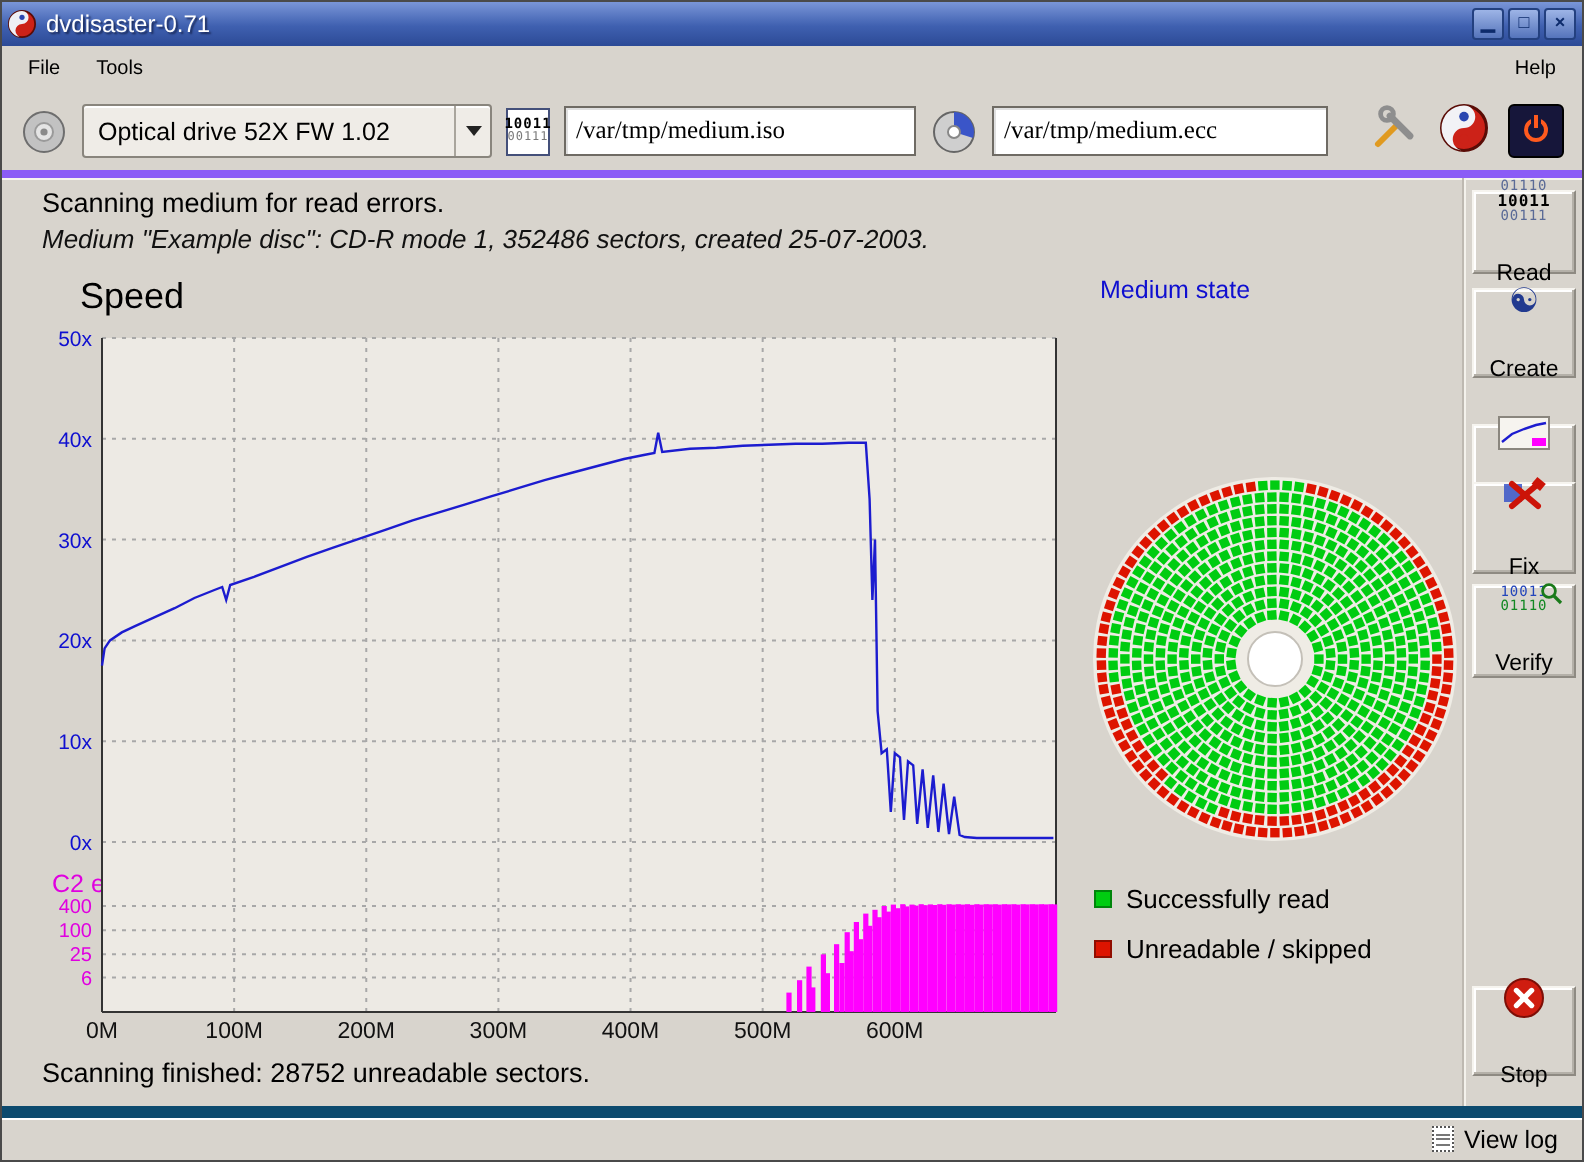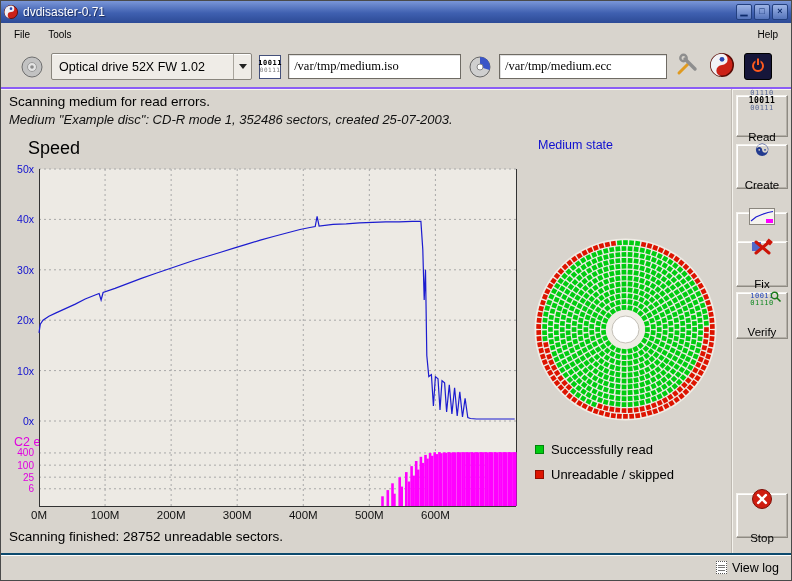--- a/index.html
+++ b/index.html
@@ -11,38 +11,38 @@
   .title-text{color:#fff;font-size:12px;font-weight:normal;text-shadow:1px 1px 1px #1a2a5a;flex:1}
   .win-btns{display:flex}
   .win-btn{width:16px;height:16px;margin-left:2px;background:linear-gradient(180deg,#9db4e6,#5574bb);border:1px solid #23407f;border-radius:2px;color:#0d2b6b;font-size:9px;line-height:13px;text-align:center;font-weight:bold;cursor:pointer}
 
   
   .menubar{position:absolute;top:22px;left:0;right:0;height:23px;display:flex;align-items:center;padding:0 4px}
   .menu-item{padding:3px 9px;font-size:10px;color:#000;cursor:pointer}
   .menu-help{margin-left:auto}
 
   
-  .toolbar{position:absolute;top:45px;left:0;right:0;height:43px;display:flex;align-items:center;padding:0 19px;gap:7px;border-bottom:2px solid #8b5cf6;box-shadow:0 1px 0 #f6f4ef}
+  .toolbar{position:absolute;top:45px;left:0;right:0;height:43px;display:flex;align-items:center;padding:0 9px;gap:7px;border-bottom:4px solid #8b5cf6;box-shadow:0 1px 0 #f6f4ef}
   .tb-icon{display:inline-flex;align-items:center;justify-content:center}
   .combo{width:205px;height:27px;background:#efece7;border:1px solid #89857d;border-radius:2px;display:flex;align-items:center;cursor:pointer;box-shadow:inset 0 1px 0 #fff}
   .combo-label{flex:1;padding:0 7px;font-size:12.5px;white-space:nowrap;overflow:hidden}
   .combo-arrow{width:18px;height:100%;border-left:1px solid #a9a59d;display:flex;align-items:center;justify-content:center}
   .tri{width:0;height:0;border-left:4px solid transparent;border-right:4px solid transparent;border-top:5px solid #222}
   .file-badge{width:22px;height:24px;background:#fff;border:1px solid #44507a;display:inline-flex;flex-direction:column;align-items:center;justify-content:center}
   .fb-line{display:block;font:6px/6.5px "DejaVu Sans Mono",monospace;color:#7a7a7a;letter-spacing:.5px}
   .fb-line.b{color:#000;font-weight:bold;font-size:7px}
   .entry{height:25px;background:#fff;border:1px solid #6f6b64;box-shadow:inset 1px 1px 0 rgba(0,0,0,.12);font-size:12.5px;font-family:Liberation Serif, serif;padding:2px 5px;cursor:text}
   .entry.iso{width:176px}
   .entry.ecc{width:168px}
   .tb-right{margin-left:auto;display:flex;align-items:center;gap:9px}
   .tb-btn{background:transparent;border:none;cursor:pointer;display:inline-flex;align-items:center;justify-content:center;padding:1px}
   .power-wrap{background:#16163a;border:1px solid #000;border-radius:3px;padding:3px 5px}
 
   
-  .content{position:absolute;top:88px;left:0;width:731px;height:464px}
+  .content{position:absolute;top:88px;left:12px;width:731px;height:464px}
   .status1{position:absolute;left:8px;top:5px;font-size:13.5px;color:#000}
   .status2{position:absolute;left:8px;top:23px;font-size:13px;font-style:italic;color:#111}
   .speed-label{position:absolute;left:27px;top:49px;font-size:18px;color:#000000}
   .c2-label{position:absolute;left:13px;top:346px;font-size:12.5px;color:#e000e0}
   .medium-label{position:absolute;left:537px;top:49px;font-size:12.5px;color:#0f0fd0}
   #chart-svg{position:absolute;left:0;top:67px}
   #disc-svg{position:absolute;left:527px;top:143px}
   .legend-item{position:absolute;left:534px;display:flex;align-items:center;gap:7px;font-size:13px;color:#000}
   .li1{top:353px}
   .li2{top:378px}
@@ -72,21 +72,21 @@
   .btn-stop{top:404px;height:45px}
   .bin-line{display:block;font:7px/7px "DejaVu Sans Mono",monospace;color:#5a6a96;letter-spacing:.5px;text-align:center}
   .bin-line.bold{font-weight:bold;color:#000;font-size:8px;line-height:8px}
   .yinyang{font-size:17px;line-height:18px;color:#223a8f}
   .verify-icon{position:relative}
   .bin-line.v1{color:#2244bb}
   .bin-line.v2{color:#118822}
   .mag{position:absolute;right:-8px;top:-2px}
 
   
-  .statusbar{position:absolute;bottom:0;left:0;right:0;height:27px;border-top:2px solid #0c4a6e;box-shadow:inset 0 1px 0 #fff;display:flex;align-items:center;justify-content:flex-end;padding:0 5px;background:#d8d4cd}
+  .statusbar{position:absolute;bottom:0;left:0;right:0;height:27px;border-top:6px solid #0c4a6e;box-shadow:inset 0 1px 0 #fff;display:flex;align-items:center;justify-content:flex-end;padding:0 5px;background:#d8d4cd}
   .viewlog{display:flex;align-items:center;gap:5px;background:#d8d4cd;border:1px solid transparent;padding:2px 6px;font-size:12.5px;font-family:"Liberation Sans",sans-serif;cursor:pointer}
   .vl-icon{width:11px;height:13px;border:1px dotted #555;background:#fff;display:inline-flex;flex-direction:column;justify-content:space-evenly;padding:1px 1px}
   .vl-icon i{display:block;height:1px;background:#777}
 </style>
 </head>
 <body>
 
 <div class="window">
 
   <div class="titlebar">

